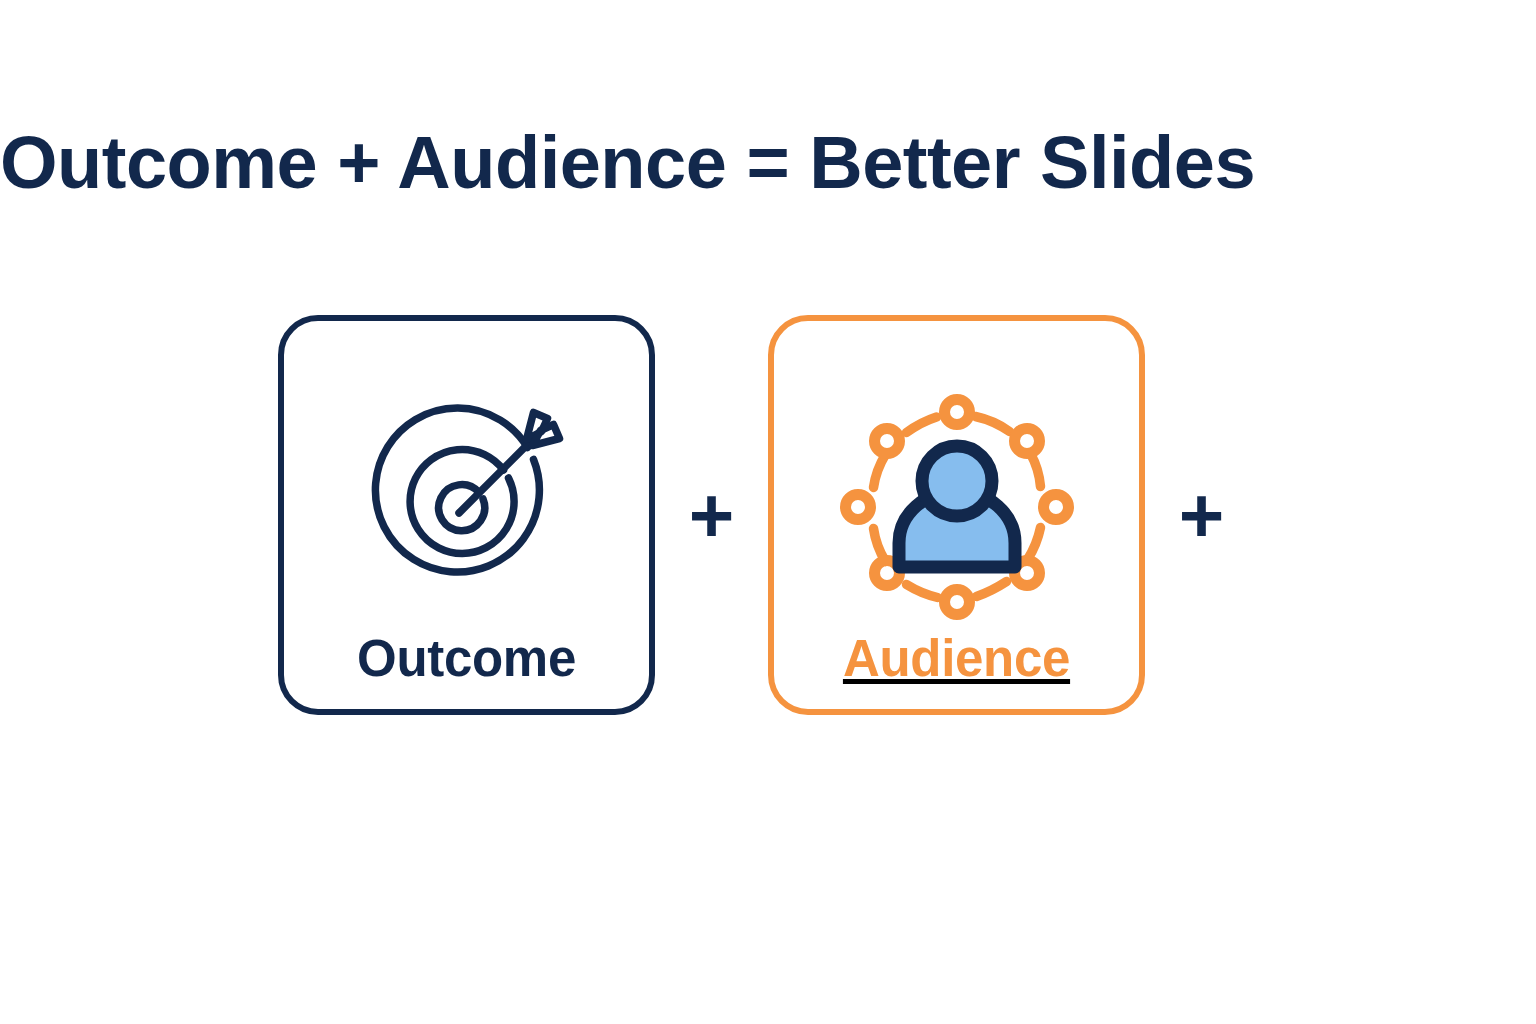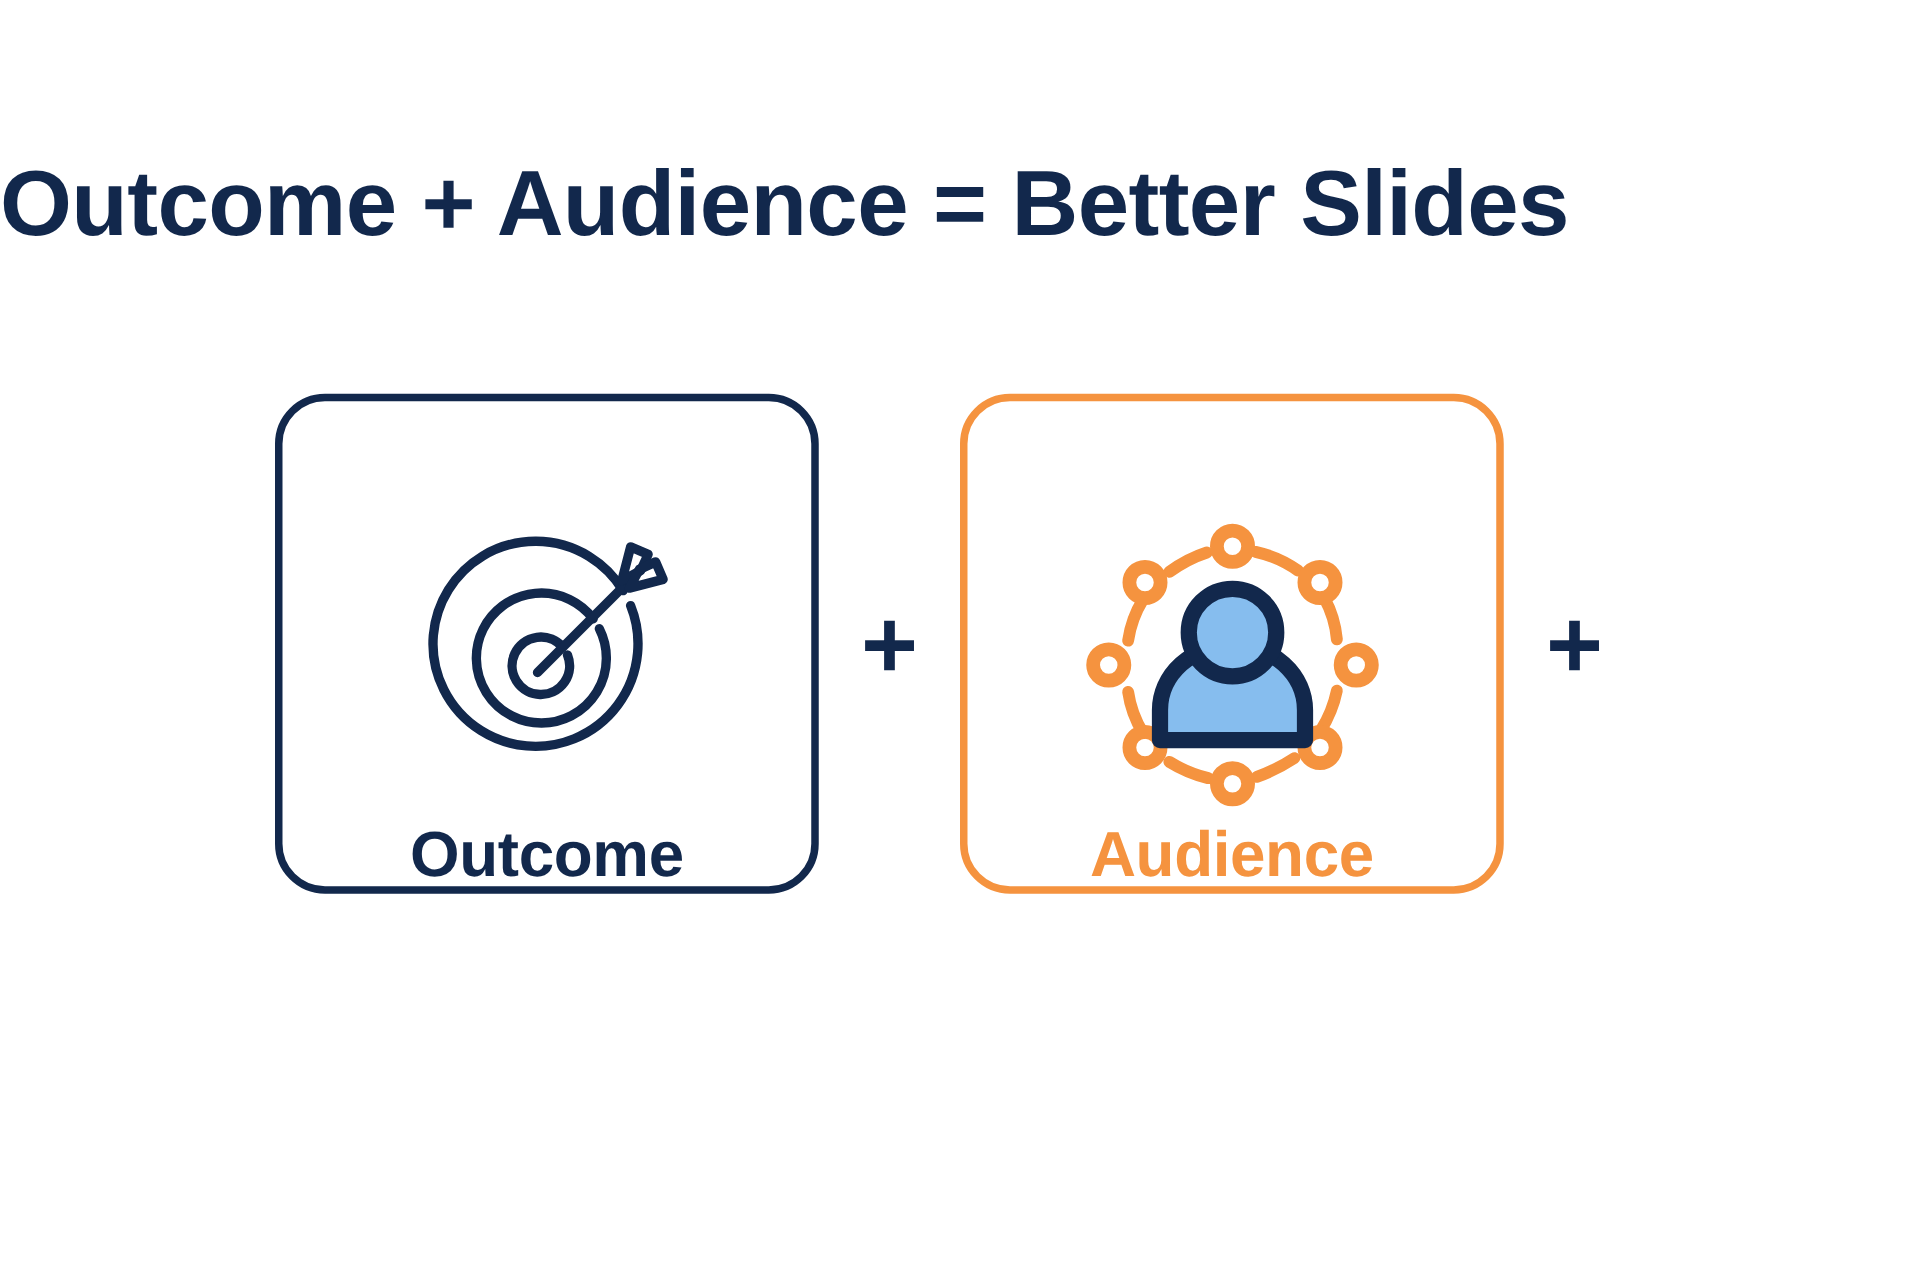--- a/index.html
+++ b/index.html
@@ -43,31 +43,31 @@
     top: 313px;
     width: 1536px;
     height: 404px;
     display: flex;
     flex-direction: row;
     align-items: center;
     justify-content: center;
   }
 
   .card {
-    width: 435px;
+    width: 377px;
     height: 400px;
     box-sizing: border-box;
     border-radius: 40px;
     border: 6px solid #12284c;
     background: #ffffff;
     position: relative;
     display: flex;
     flex-direction: column;
     align-items: center;
-    justify-content: flex-end;
+    justify-content: center;
     flex: 0 0 auto;
   }
   .card.outcome    { border-color: #12284c; }
   .card.audience   { border-color: #f5933f; }
   .card.constraint { border-color: #4a6fd4; }
 
   .card-icon {
     margin-top: 44px;
     width: 240px;
     height: 232px;
@@ -126,21 +126,21 @@
 
             <path d="M 212.5 47.5 L 185.5 54.5 L 193.5 39.5 L 206.5 33.5 Z"></path>
           </g>
         </svg>
       </span>
       <span class="card-label" style="color: rgb(18, 40, 76);">Outcome</span>
     </div>
 
     <div class="plus" style="color: rgb(18, 40, 76);">+</div>
 
-    <div class="card audience" style="border-color: rgb(245, 147, 63);">
+    <div class="card audience" style="border-color: rgb(245, 147, 63); text-decoration: underline;">
       <span class="card-icon">
         <svg viewBox="0 0 240 232" width="240" height="232" aria-hidden="true">
 
           <g fill="none" stroke="#f5933f" stroke-width="9.5" stroke-linecap="round">
 
             <path d="M 138.5 25.5 Q 157 29.5 172.5 40.5"></path>
             <path d="M 193.5 62.5 Q 202 78 203.5 95.5"></path>
             <path d="M 203.5 136.5 Q 200 153.5 190.5 168.5"></path>
             <path d="M 169.5 190.5 Q 155 200 139.5 205.5"></path>
             <path d="M 100.5 206.5 Q 84 202.5 69.5 193.5"></path>

